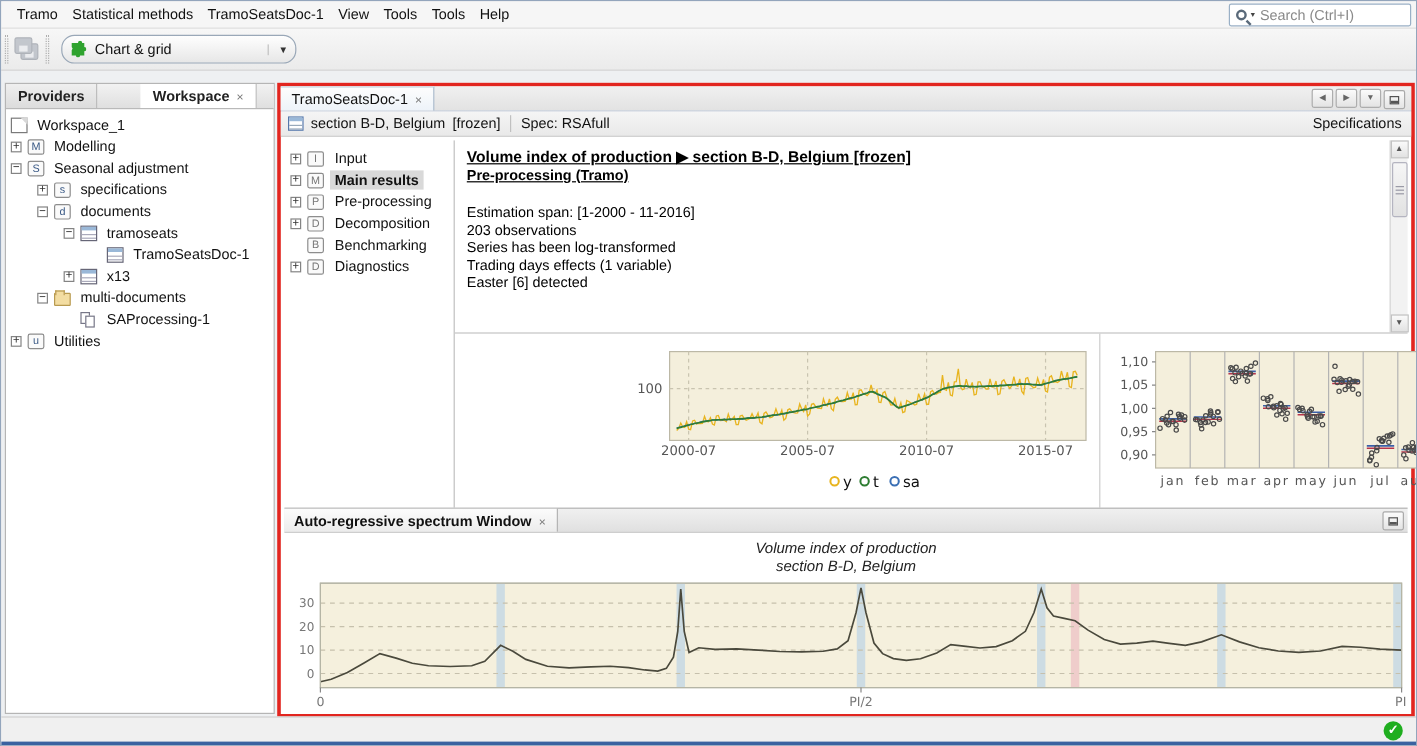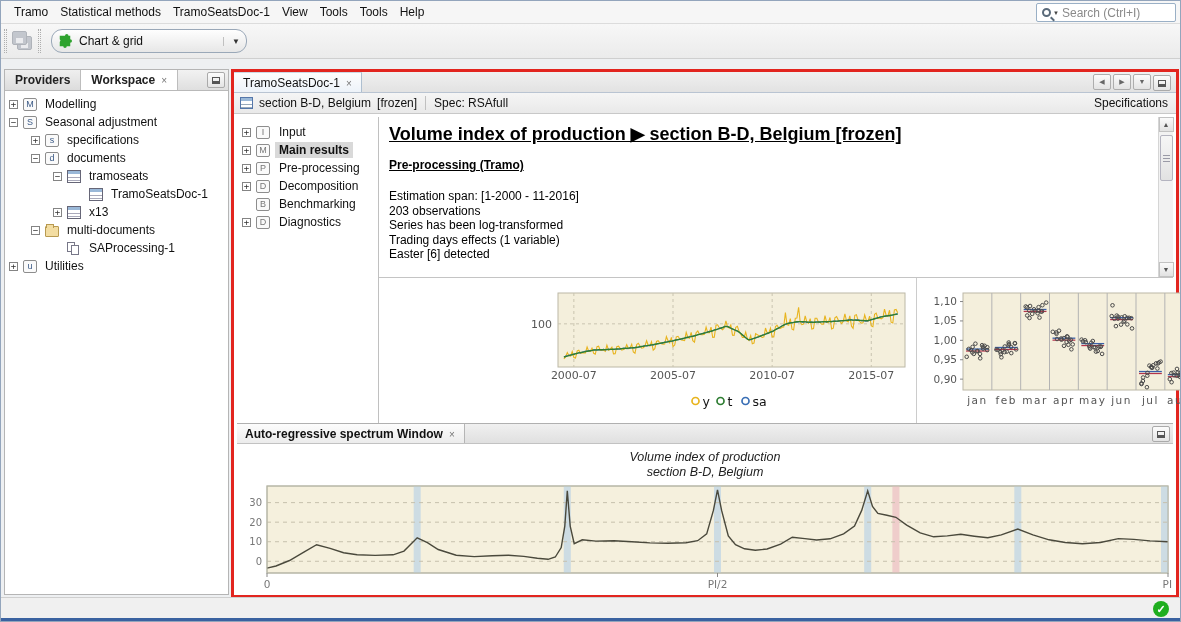--- a/index.html
+++ b/index.html
@@ -2,21 +2,21 @@
 <html><head>
 <meta charset="utf-8">
 <style>
   * { margin:0; padding:0; box-sizing:border-box; }
   html,body { width:1181px; height:622px; font-family:"Liberation Sans",sans-serif; background:#f0f0f0; }
   .window { position:relative; width:1181px; height:622px; border:1px solid #93a5bc; background:#f0f0f0; overflow:hidden; }
 
   
   .menubar { position:absolute; left:0; top:0; width:100%; height:23px; background:#f6f6f6; border-bottom:1px solid #dcdcdc; display:flex; align-items:center; padding-left:7px; }
   .menu-item { font-size:12px; color:#111; padding:3px 6px; cursor:default; }
-  .searchbox { position:absolute; right:4px; top:2px; width:140px; height:19px; background:#fff; border:1px solid #9ab0c6; border-radius:2px; display:flex; align-items:center; }
+  .searchbox { position:absolute; right:4px; top:2px; width:152px; height:19px; background:#fff; border:1px solid #9ab0c6; border-radius:2px; display:flex; align-items:center; }
   .mag { position:relative; width:9px; height:9px; border:2px solid #5a6a7a; border-radius:50%; margin:0 2px 0 5px; }
   .mag::after { content:""; position:absolute; width:5px; height:2px; background:#5a6a7a; transform:rotate(45deg); left:6px; top:8px; }
   .search-drop { font-size:6px; color:#444; margin-right:3px; }
   .search-ph { font-size:12px; color:#8a8a8a; }
 
   
   .toolbar { position:absolute; left:0; top:23px; width:100%; height:35px; background:linear-gradient(#f7f7f7,#ebebeb); border-bottom:1px solid #cfcfcf; display:flex; align-items:center; }
   .tb-grip { width:3px; height:24px; border-left:1px dotted #aeaeae; border-right:1px dotted #aeaeae; margin:0 4px 0 3px; }
   .save-ico { position:relative; width:24px; height:22px; opacity:.65; }
   .flp { position:absolute; width:15px; height:14px; background:#aab0ba; border:1px solid #8d939d; border-radius:2px; }
@@ -25,21 +25,21 @@
   .flp::after { content:""; position:absolute; left:3px; top:6px; width:7px; height:5px; background:#e8eaee; }
   .combo { height:24px; min-width:196px; margin-left:6px; border:1px solid #9aa8b8; border-radius:11px; background:linear-gradient(#fefefe,#e7e7e7); display:flex; align-items:center; padding:0 6px; }
   .combo-label { font-size:12px; color:#111; margin-left:7px; flex:1; }
   .combo-arrow { font-size:8px; color:#333; padding-left:8px; border-left:1px solid #c0c0c0; margin-left:8px; }
 
   
   .workarea { position:absolute; left:0; top:58px; width:100%; height:538px; background:#eef0f2; }
 
   
   .left-panel { position:absolute; left:3px; top:10px; width:225px; height:526px; background:#fff; border:1px solid #b5b5b5; }
-  .lp-head { height:21px; background:linear-gradient(#f2f2f2,#dfdfdf); border-bottom:1px solid #b9b9b9; display:flex; }
+  .lp-head { height:21px; background:linear-gradient(#f2f2f2,#dfdfdf); border-bottom:1px solid #b9b9b9; display:flex;gap:36px; }
   .lp-tab { font-size:12px; font-weight:bold; color:#222; padding:3px 10px 0 10px; border-right:1px solid #bdbdbd; background:linear-gradient(#efefef,#dcdcdc); }
   .lp-tab.active { background:#fff; }
   .tab-x { font-size:10px; color:#777; margin-left:6px; font-weight:normal; }
   .lp-head-spacer { flex:1; }
   .mini-btn { width:18px; height:16px; margin:2px 3px 0 0; border:1px solid #aaa; border-radius:2px; background:linear-gradient(#fcfcfc,#e4e4e4); display:flex; align-items:center; justify-content:center; }
   .mini-glyph { width:8px; height:7px; border:1px solid #555; position:relative; }
   .mini-glyph::after { content:""; position:absolute; left:0; right:0; bottom:0; height:2px; background:#555; }
 
   .tree { padding-top:4px; }
   .tree-row { display:flex; align-items:center; height:18px; font-size:12px; color:#111; white-space:nowrap; }
@@ -79,21 +79,21 @@
   .hdr-right { font-size:12px; color:#111; padding-right:2px; }
 
   .upper-split { position:absolute; left:3px; top:45px; right:3px; height:306px; display:flex; }
   .nav-panel { width:142px; border-right:1px solid #c0c0c0; background:#fff; padding-top:6px; }
   .nav-row { display:flex; align-items:center; height:18px; font-size:12px; color:#111; padding-left:5px; }
   .nav-label { padding:1px 4px; }
   .nav-row.selected .nav-label { font-weight:bold; background:#d9d9d9; }
   .right-col { flex:1; display:flex; flex-direction:column; min-width:0; }
   .text-row { height:160px; display:flex; }
   .text-content { flex:1; padding:6px 0 0 10px; overflow:hidden; }
-  .doc-title { font-size:18px; font-weight:bold; text-decoration:underline; color:#000; margin-bottom:13px; }
+  .doc-title { font-size:13px; font-weight:bold; text-decoration:underline; color:#000; margin-bottom:1px; }
   .doc-sec { font-size:12px; font-weight:bold; text-decoration:underline; color:#000; margin-bottom:17px; }
   .doc-summary { font-size:15px; font-weight:bold; text-decoration:underline; color:#000; margin-bottom:12px; }
   .doc-line { font-size:12px; color:#000; line-height:14.5px; }
   .vscroll { width:15px; background:#f2f2f2; border-left:1px solid #d5d5d5; display:flex; flex-direction:column; align-items:center; }
   .sbtn { width:15px; height:15px; background:linear-gradient(#fafafa,#e2e2e2); border:1px solid #c2c2c2; font-size:7px; color:#555; text-align:center; line-height:13px; }
   .sthumb { width:13px; height:46px; margin-top:3px; background:linear-gradient(#f6f6f6,#e2e2e2); border:1px solid #b4b4c0; border-radius:2px; display:flex; flex-direction:column; justify-content:center; align-items:center; gap:2px; }
   .sthumb i { display:block; width:7px; height:1px; background:#9a9aa6; }
   .sfill { flex:1; }
 
   .charts-row { height:146px; border-top:1px solid #c4c4c4; display:flex; }
@@ -157,20 +157,24 @@
     <div class="left-panel">
       <div class="lp-head">
         <span class="lp-tab"><span>Providers</span></span>
         <span class="lp-tab active"><span>Workspace</span><span class="tab-x">×</span></span>
         <span class="lp-head-spacer"></span>
         <span class="mini-btn">
             <span class="mini-glyph"></span>
           </span>
       </div>
       <div class="tree" id="ws-tree">
+          <div class="tree-row" style="padding-left: 4px;">
+            <span class="ticon i-page"></span>
+            <span class="tree-label">Workspace_1</span>
+          </div>
           <div class="tree-row" style="padding-left: 4px;">
             <span class="expander">+</span>
             <span class="ticon i-letter">M</span>
             <span class="tree-label">Modelling</span>
           </div>
           <div class="tree-row" style="padding-left: 4px;">
             <span class="expander">−</span>
             <span class="ticon i-letter">S</span>
             <span class="tree-label">Seasonal adjustment</span>
           </div>

